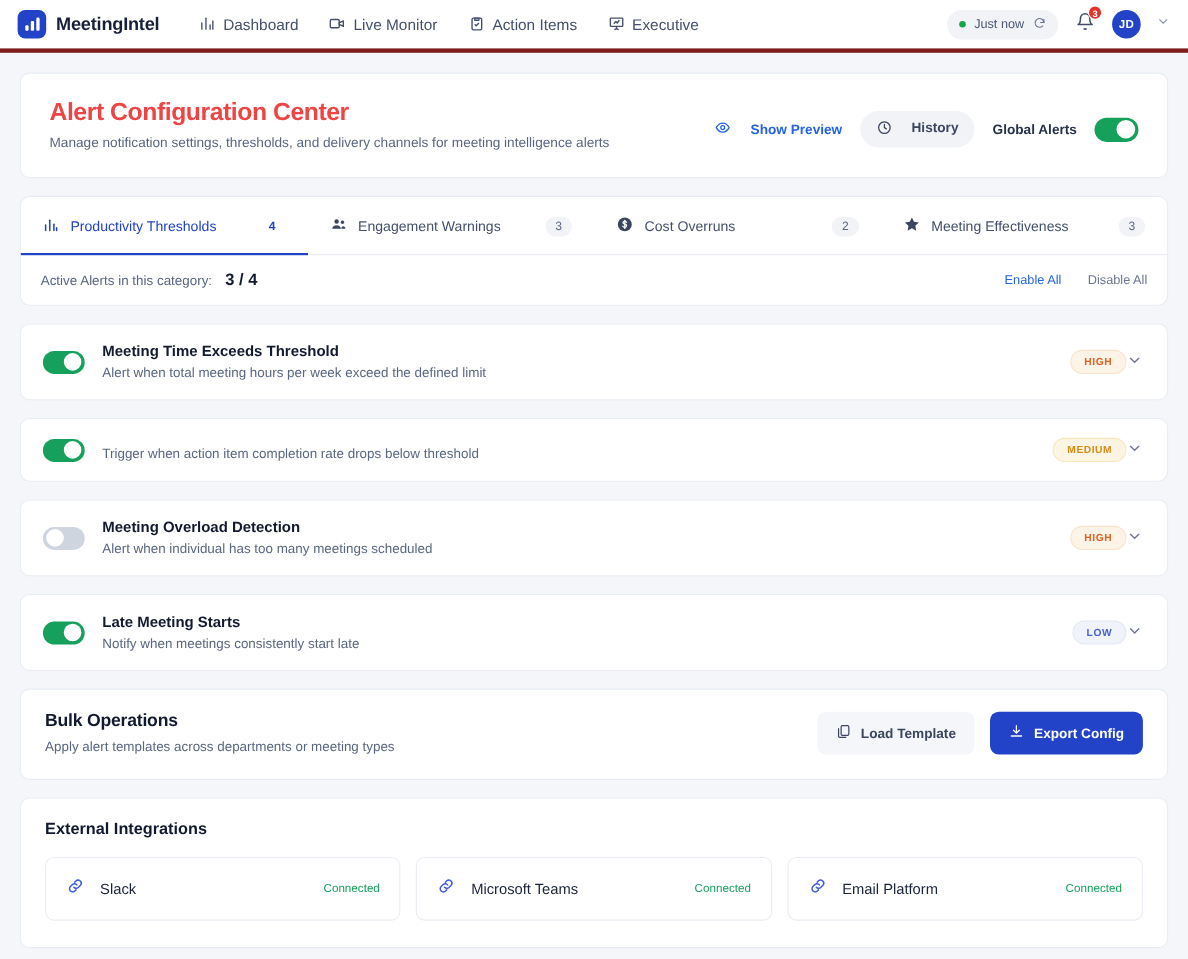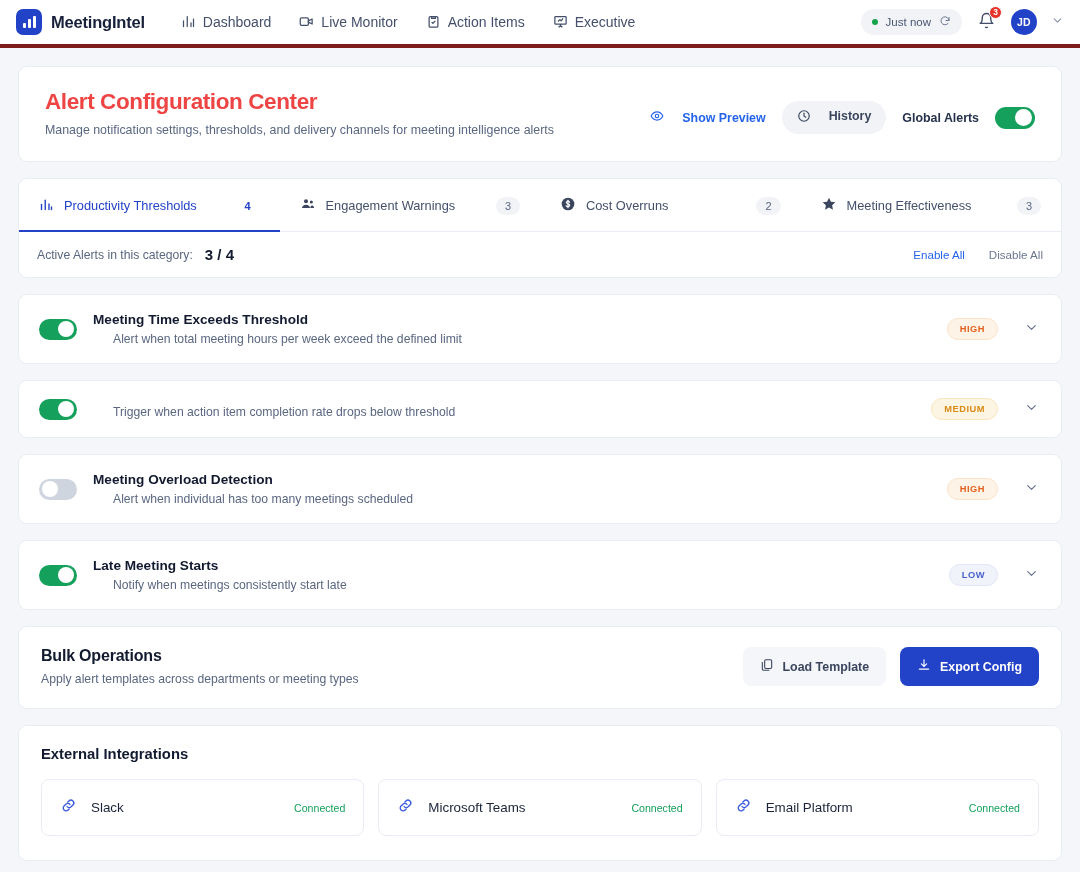--- a/index.html
+++ b/index.html
@@ -127,22 +127,22 @@
   .sa-enable { font-size: 11.6px; color: #2563eb; cursor: pointer; }
   .sa-disable { font-size: 11.6px; color: #6b7691; cursor: pointer; }
 
   
   .alert-card {
     margin-top: 16px; padding: 17px 22px 17px 20px;
     display: flex; align-items: center;
   }
   .alert-main { display: flex; align-items: center; gap: 16px; }
   .alert-text .a-title { font-size: 13.6px; font-weight: bold; color: #121a30; }
-  .alert-text .a-desc { font-size: 12.2px; color: #5a6781; margin-top: 5px; margin-left: 20px; }
-  .alert-right { margin-left: auto; display: flex; align-items: center; gap: 26px; }
+  .alert-text .a-desc { font-size: 12.2px; color: #5a6781; margin-top: 5px; }
+  .alert-right { margin-left: auto; display: flex; align-items: flex-end; }
   .sev {
     font-size: 9.3px; font-weight: bold; letter-spacing: 0.5px;
     border-radius: 11px; padding: 5px 12px;
   }
   .sev.high { color: #e1621f; background: #fdf3e7; border: 1px solid #fae3c8; }
   .sev.medium { color: #d98a15; background: #fdf5e3; border: 1px solid #f8e6bd; }
   .sev.low { color: #4a63cf; background: #f1f3fb; border: 1px solid #e2e7f5; }
   .chev-row { color: #6b7691; cursor: pointer; }
 
   

